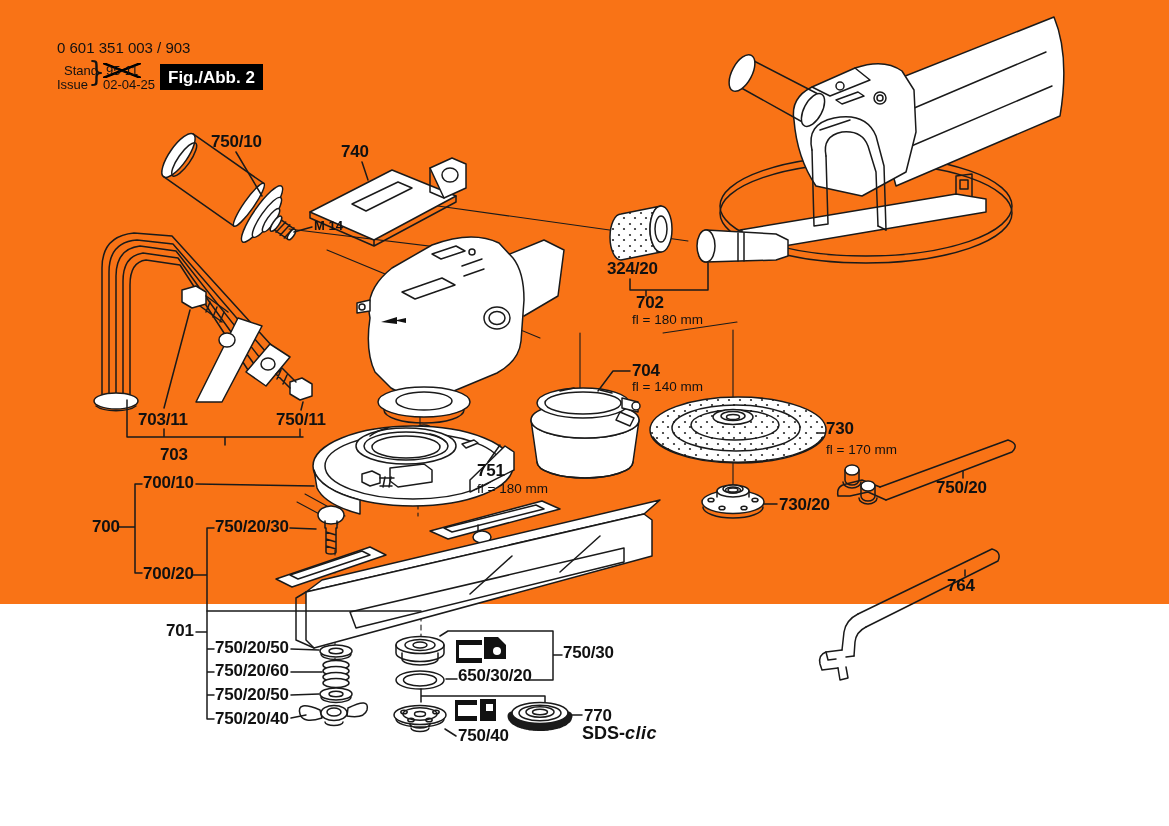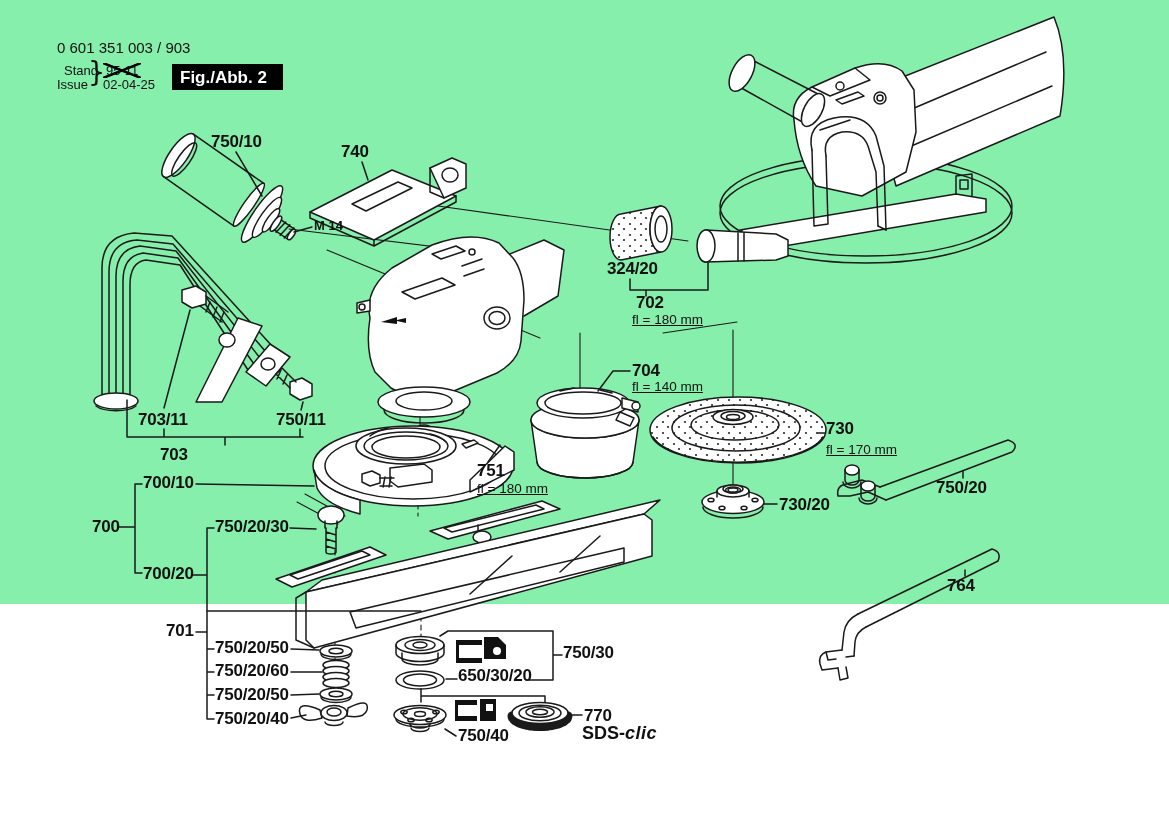--- a/index.html
+++ b/index.html
@@ -1,29 +1,29 @@
 <!DOCTYPE html>
 <html><head>
 <meta charset="utf-8">
 <style>
   html,body{margin:0;padding:0;background:#fff;width:1169px;height:826px;overflow:hidden;}
-  #page{position:relative;width:1169px;height:604px;background:#86efac;font-family:"Liberation Sans",sans-serif;color:#111;}
+  #page{position:relative;width:1169px;height:604px;background:#f97316;font-family:"Liberation Sans",sans-serif;color:#111;}
   #art{position:absolute;left:0;top:0;}
   .plabel{position:absolute;font:bold 17px/1.05 "Liberation Sans",sans-serif;color:#111;letter-spacing:-0.2px;white-space:nowrap;}
-  .dlabel{position:absolute;font:400 13.5px/1 "Liberation Sans",sans-serif;color:#111;white-space:nowrap;text-decoration:underline;}
+  .dlabel{position:absolute;font:400 13.5px/1 "Liberation Sans",sans-serif;color:#111;white-space:nowrap;}
   .slabel{position:absolute;font:bold 13px/1 "Liberation Sans",sans-serif;color:#111;white-space:nowrap;text-align:right;}
   #hdr-part{position:absolute;left:57px;top:40px;font:400 15px/1 "Liberation Sans",sans-serif;}
   #hdr-stand{position:absolute;left:64px;top:64px;font:400 13px/1 "Liberation Sans",sans-serif;}
   #hdr-issue{position:absolute;left:57px;top:78px;font:400 13px/1 "Liberation Sans",sans-serif;}
   #hdr-brace{position:absolute;left:88px;top:59px;font:400 27px/1 "DejaVu Sans",sans-serif;transform:scaleY(1.05);}
   #hdr-stand-val{position:absolute;left:103px;top:63px;font:400 13px/1 "Liberation Sans",sans-serif;padding:1px 3px;
      background-image:linear-gradient(to top right, transparent 44%, #000 47%, #000 53%, transparent 56%),
                       linear-gradient(to bottom right, transparent 44%, #000 47%, #000 53%, transparent 56%);}
   #hdr-issue-val{position:absolute;left:103px;top:78px;font:400 13px/1 "Liberation Sans",sans-serif;}
-  #fig-box{position:absolute;left:172px;top:64px;background:#000;color:#fff;font:bold 17px/1 "Liberation Sans",sans-serif;padding:5px 16px 4px 8px;}
+  #fig-box{position:absolute;left:160px;top:64px;background:#000;color:#fff;font:bold 17px/1 "Liberation Sans",sans-serif;padding:5px 8px 4px 8px;}
   #footer{position:absolute;left:981px;top:726px;font:400 11.5px/1.14 "Liberation Sans",sans-serif;color:#222;}
   #footer .f1{padding-left:6px;}
   #sds{position:absolute;left:582px;top:724px;font:bold 18px/1 "Liberation Sans",sans-serif;}
   #sds .it{font-style:italic;letter-spacing:0.5px;}
 </style>
 </head>
 <body>
 
 <div id="page">
 

